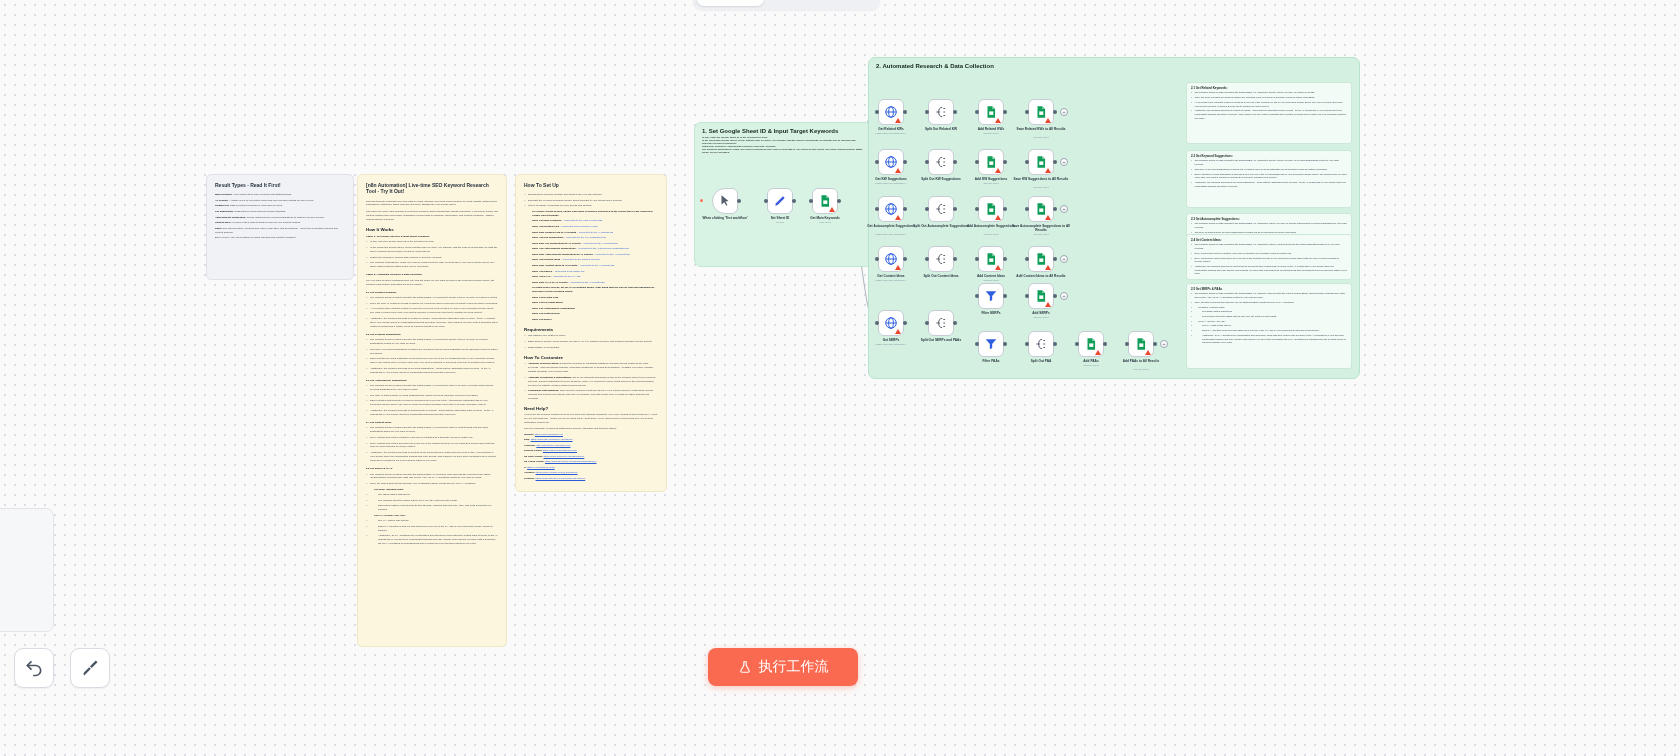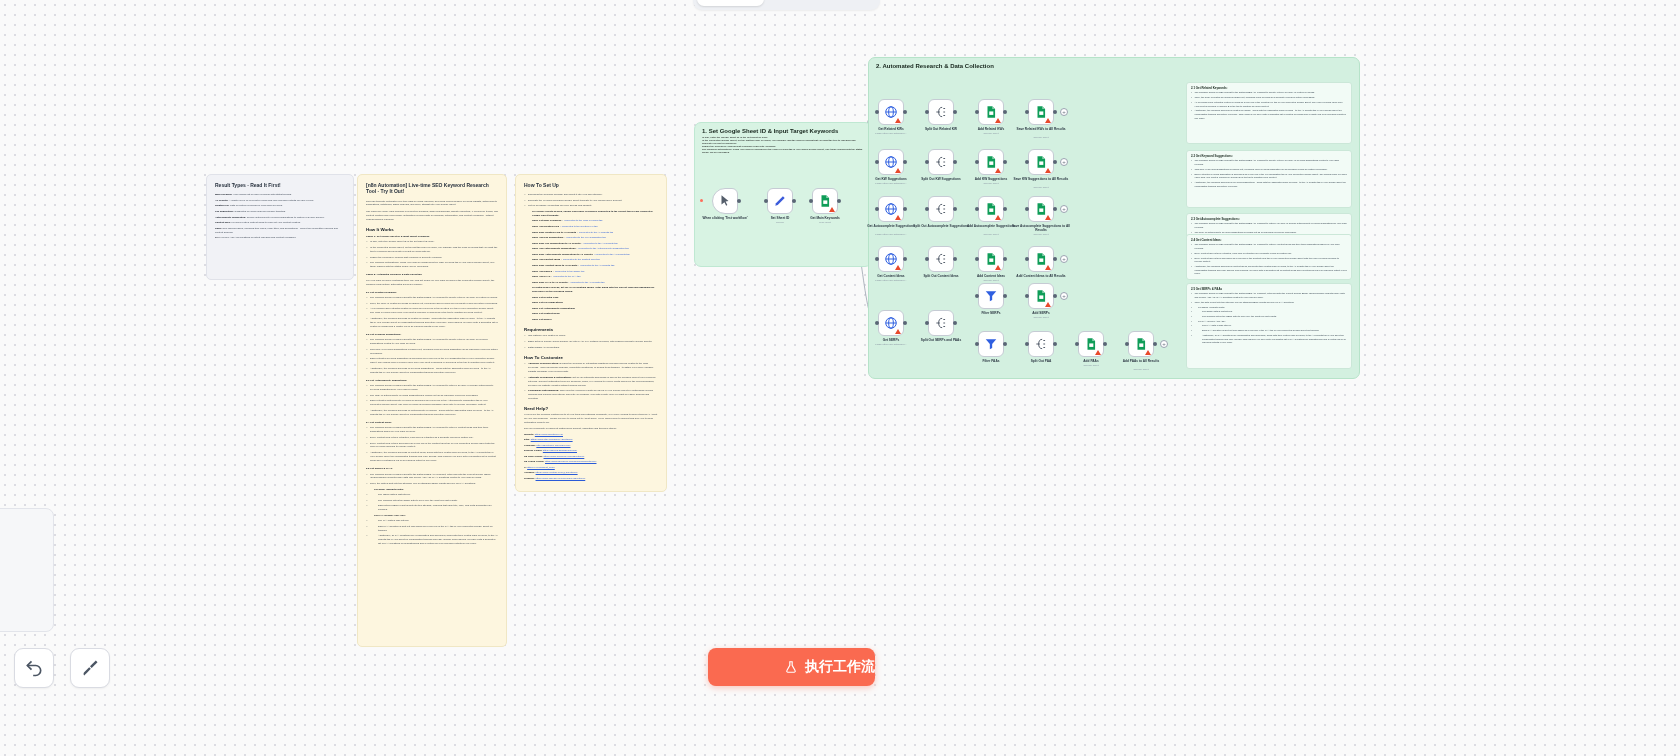--- a/index.html
+++ b/index.html
@@ -41,24 +41,24 @@
   .toolbtn {
     position: absolute; width: 40px; height: 40px; border-radius: 9px;
     background: #ffffff; border: 1px solid #d9dbe2;
     display: flex; align-items: center; justify-content: center;
     cursor: pointer; box-shadow: 0 1px 2px rgba(0,0,0,.05);
   }
   .toolbtn svg { width: 20px; height: 20px; }
 
   
   .runbtn {
-    position: absolute; left: 708px; top: 648px; width: 167px; height: 38px;
+    position: absolute; left: 708px; top: 648px; width: 150px; height: 38px;
     background: #fa6a50; color: #fff; border-radius: 8px;
-    display: flex; align-items: center; justify-content: flex-end; gap: 7px;
-    font-size: 14px; font-weight: 700; cursor: pointer;
+    display: flex; align-items: center; justify-content: center; gap: 7px;
+    font-size: 14px; font-weight: 400; cursor: pointer;
     box-shadow: 0 2px 6px rgba(250,106,80,.35);
   }
   .runbtn svg { width: 14px; height: 14px; }
 
   
   .card { position: absolute; border-radius: 5px; overflow: hidden; }
   .card .inner { padding: 7px 8px; }
 
   .card-grey { background: #f1f2f6; border: 1px solid #e0e2e9; }
   .card-yellow { background: #fdf6df; border: 1px solid #f0e7c4; }

